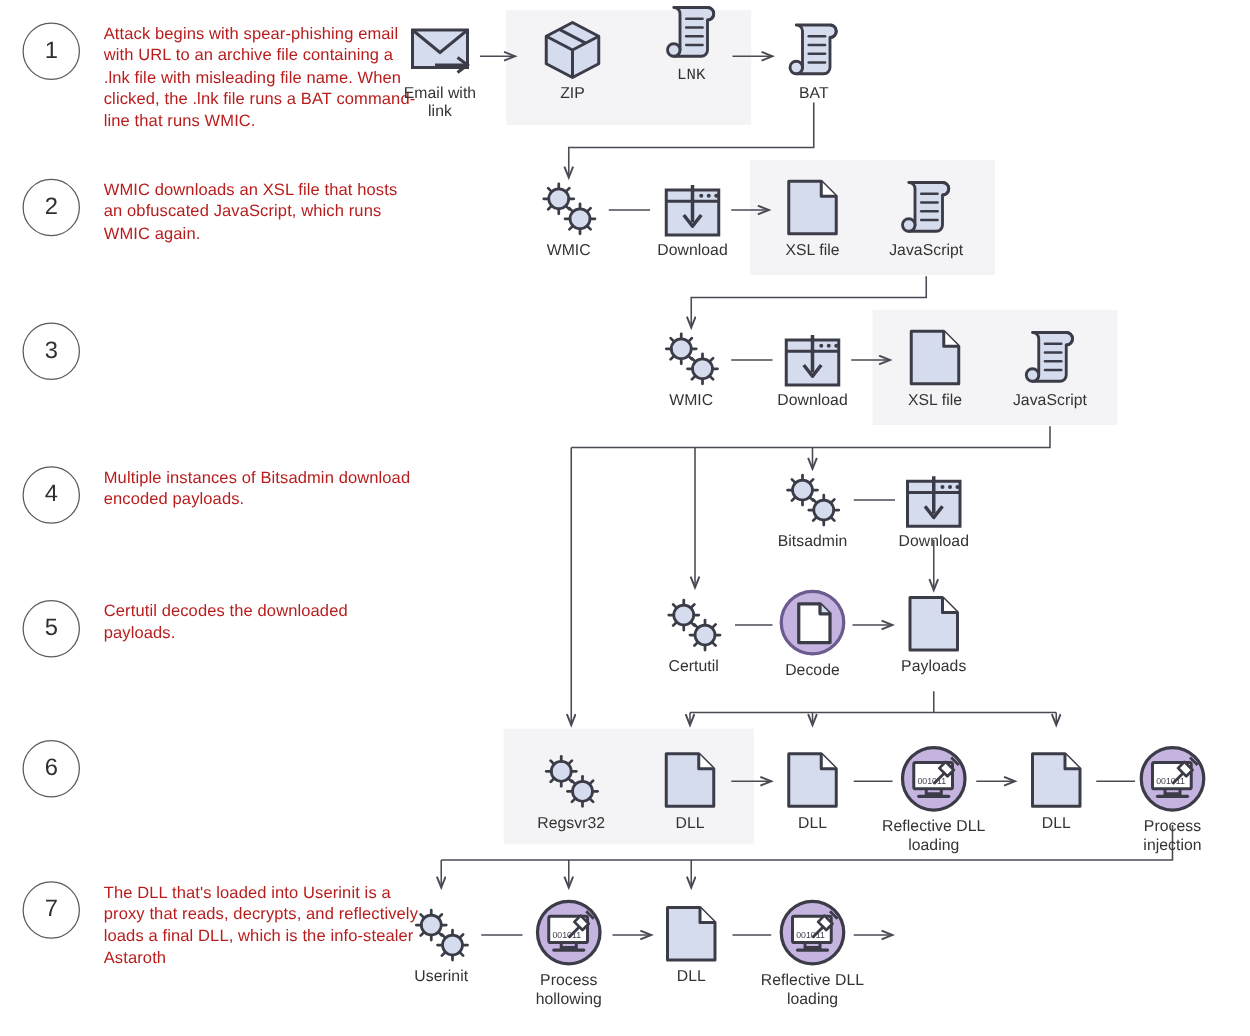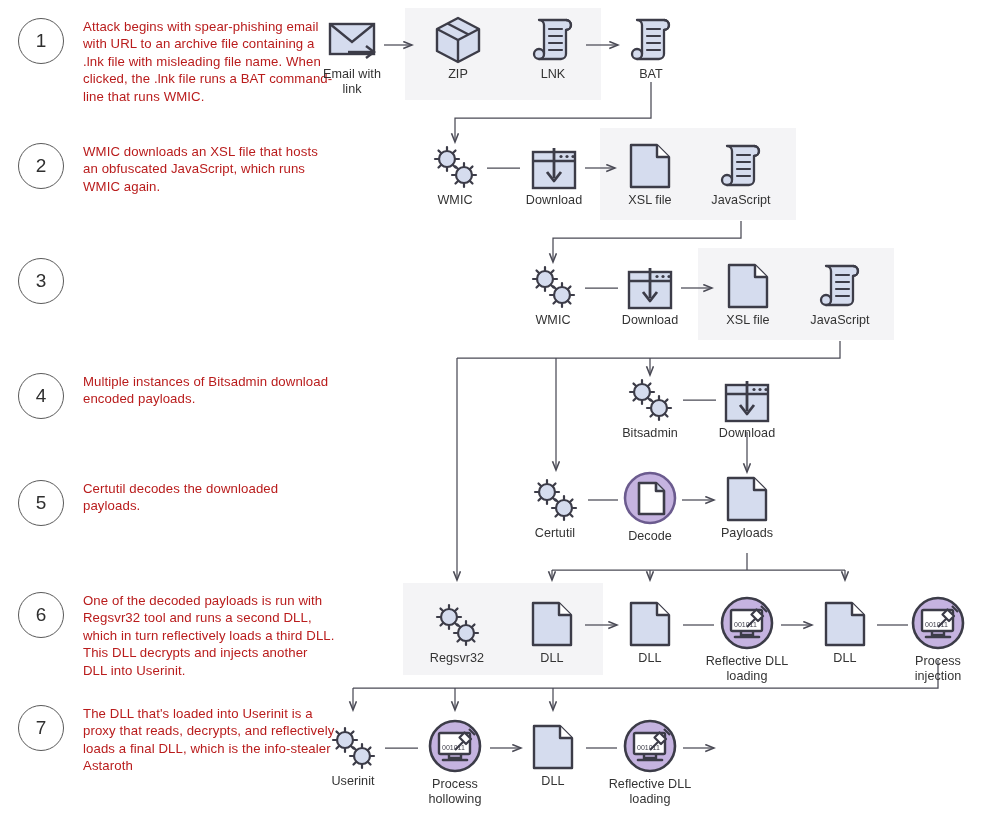--- a/index.html
+++ b/index.html
@@ -115,21 +115,20 @@
   <div class="step" style="left:18px;top:373px;">
     <div class="step-num">4</div>
     <div class="step-text">Multiple instances of Bitsadmin download encoded payloads.</div>
   </div>
   <div class="step" style="left:18px;top:480px;">
     <div class="step-num">5</div>
     <div class="step-text">Certutil decodes the downloaded payloads.</div>
   </div>
   <div class="step" style="left:18px;top:592px;">
     <div class="step-num">6</div>
-    <div class="step-text">One of the decoded payloads is run with Regsvr32 tool and runs a second DLL, which in turn reflectively loads a third DLL. This DLL decrypts and injects another DLL into Userinit.</div>
   </div>
   <div class="step" style="left:18px;top:705px;">
     <div class="step-num">7</div>
     <div class="step-text">The DLL that's loaded into Userinit is a proxy that reads, decrypts, and reflectively loads a final DLL, which is the info-stealer Astaroth</div>
   </div>
 
   <svg width="0" height="0" style="position:absolute" aria-hidden="true">
     <defs>
       <g id="g-envelope">
         <rect x="2" y="6" width="44" height="30" fill="#d5dcee" stroke="#3c3c48" stroke-width="2.4"></rect>
@@ -241,21 +240,21 @@
 link</div>
   </div>
   <div class="node" style="left:458px;top:14px;">
     <div class="art">
         <svg width="48" height="48" viewBox="0 0 48 48">
           <use href="#g-box"></use>
         </svg>
       </div>
     <div class="cap">ZIP</div>
   </div>
-  <div class="node" style="left:553px;top:14px;">
+  <div class="node" style="left:553px;top:0;font-family:Liberation Mono, monospace;">
     <div class="art">
         <svg width="46" height="48" viewBox="0 0 46 48">
           <use href="#g-scroll"></use>
         </svg>
       </div>
     <div class="cap">LNK</div>
   </div>
   <div class="node" style="left:651px;top:14px;">
     <div class="art">
         <svg width="46" height="48" viewBox="0 0 46 48">

